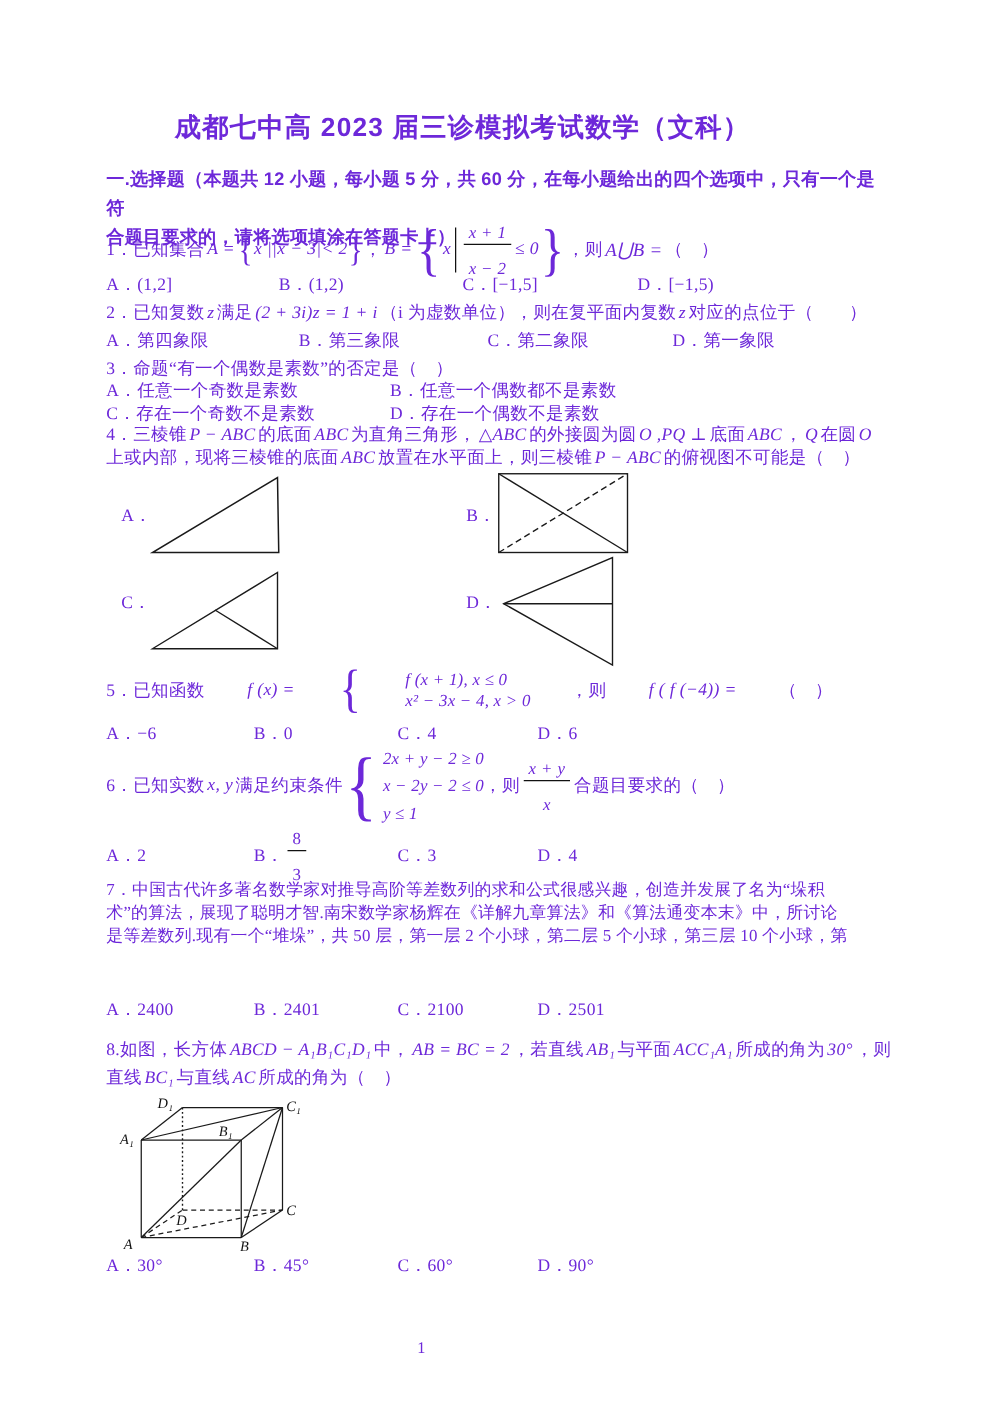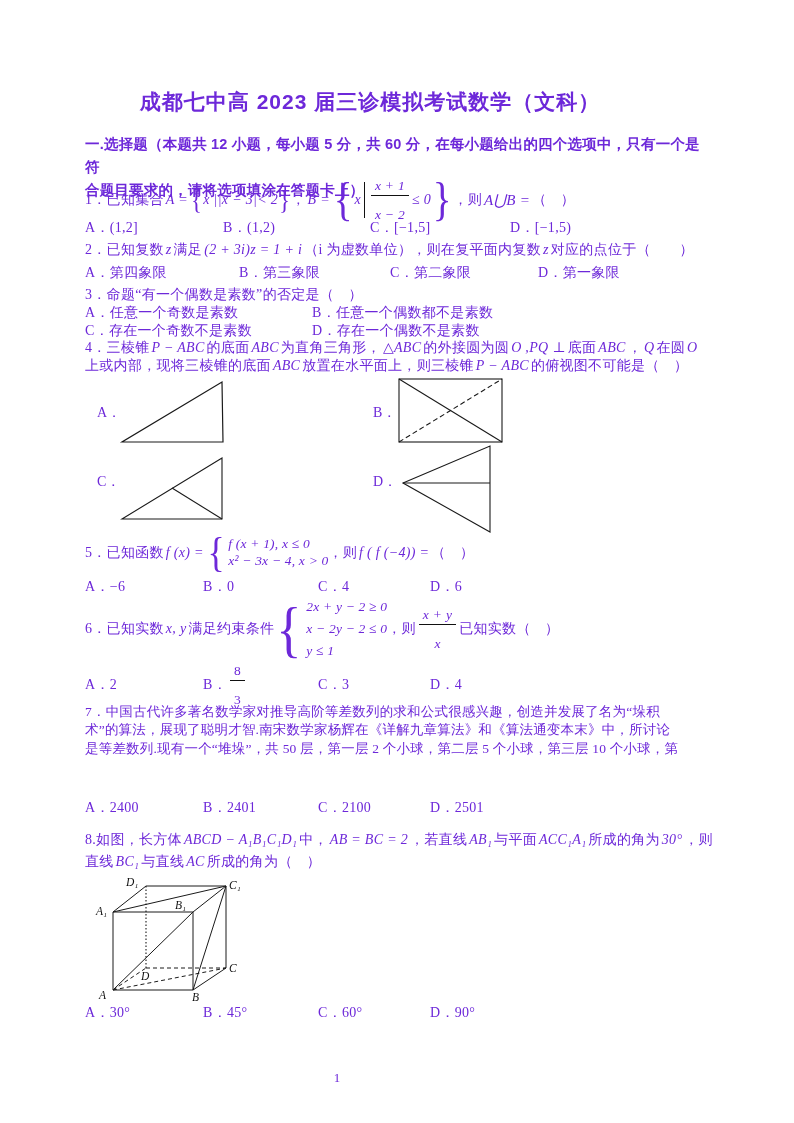--- a/index.html
+++ b/index.html
@@ -136,21 +136,21 @@
     </g>
   </svg>
   <div class="figlbl" style="top:473px;left:373px;">D．</div>
   <svg style="left:399px;top:443px;" width="96" height="94">
     <g stroke="#1a1a1a" fill="none" stroke-width="1.1">
       <polygon points="4,40 91,3 91,89"></polygon>
       <line x1="4" y1="40" x2="91" y2="40"></line>
     </g>
   </svg>
 
-  <div class="row" style="top:534px;left:85px;height:38px;">
+  <div class="row" style="top:534px;left:85px;height:38px;gap:32px;">
     <span>5．已知函数</span>
     <span class="it m">f (x) =</span>
     <span class="brace b40">{</span>
     <span class="cases cases5 it">
       <span>f (x + 1), x ≤ 0</span>
       <span>x² − 3x − 4, x &gt; 0</span>
     </span>
     <span>，则</span>
     <span class="it m">f ( f (−4)) =</span>
     <span>（　）</span>
@@ -170,21 +170,21 @@
     <span class="cases cases6 it">
       <span>2x + y − 2 ≥ 0</span>
       <span>x − 2y − 2 ≤ 0</span>
       <span>y ≤ 1</span>
     </span>
     <span>，则</span>
     <span class="frac it">
       <span class="fnum">x + y</span>
       <span class="fden">x</span>
     </span>
-    <span>已知实数（　）</span>
+    <span>合题目要求的（　）</span>
   </div>
   <div class="opts mid" style="top:662px;height:46px;">
     <span class="cell">A．2</span>
     <span class="cell">
       <span>B．</span>
       <span class="frac">
         <span class="fnum">8</span>
         <span class="fden">3</span>
       </span>
     </span>

